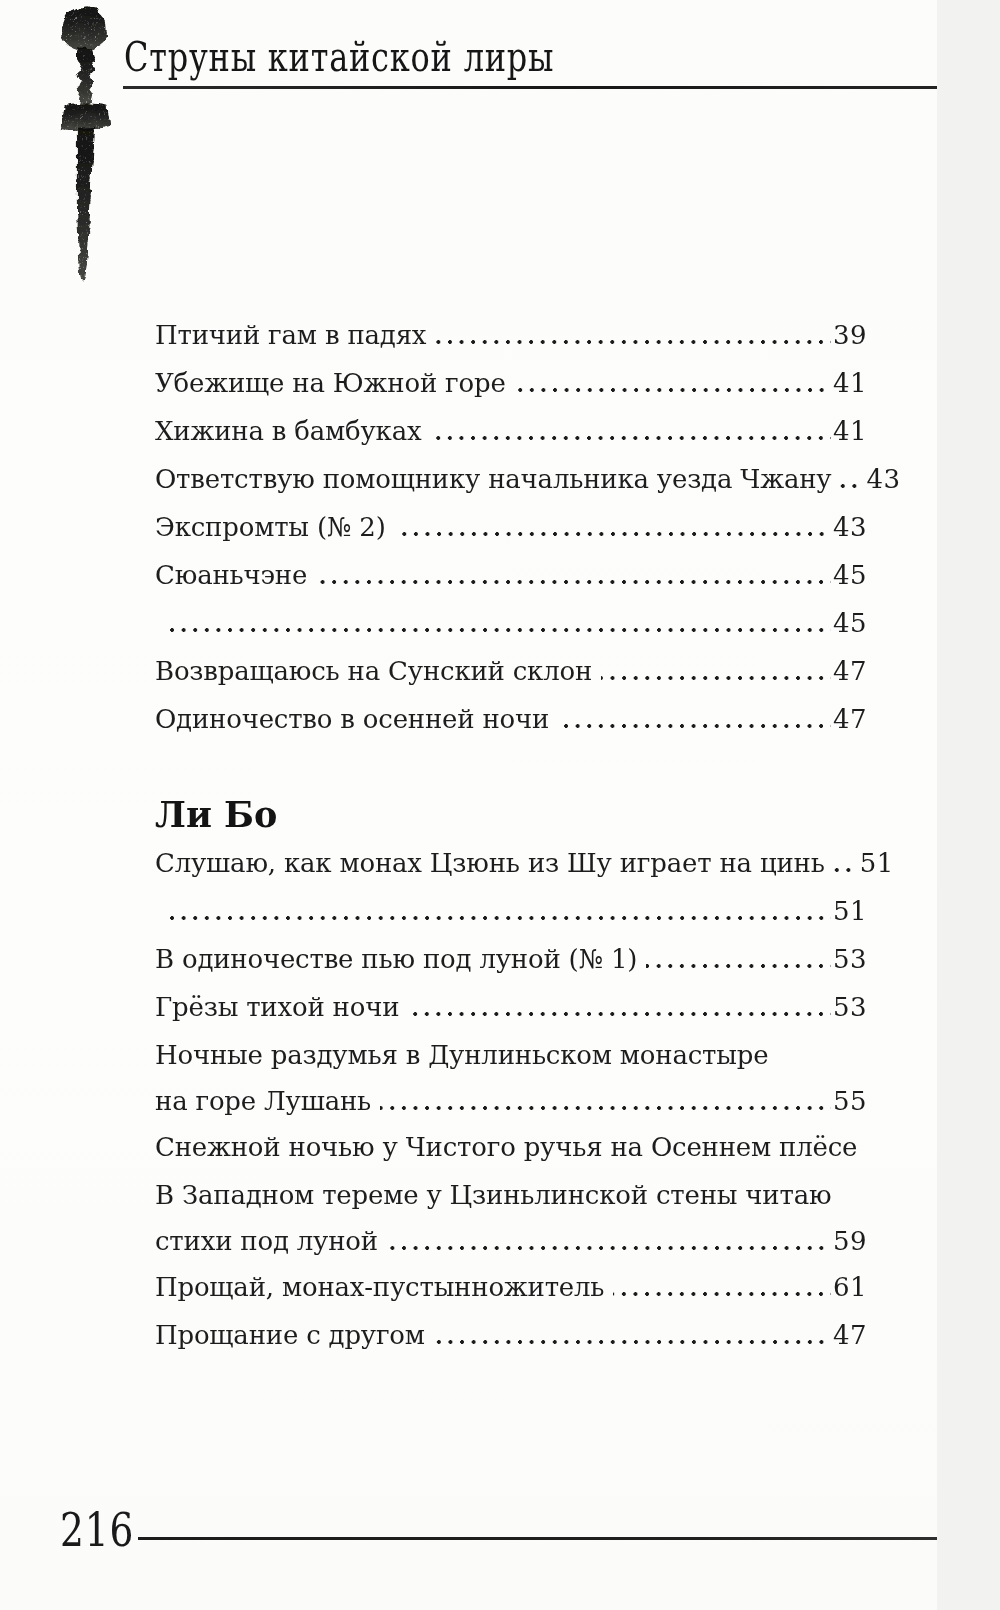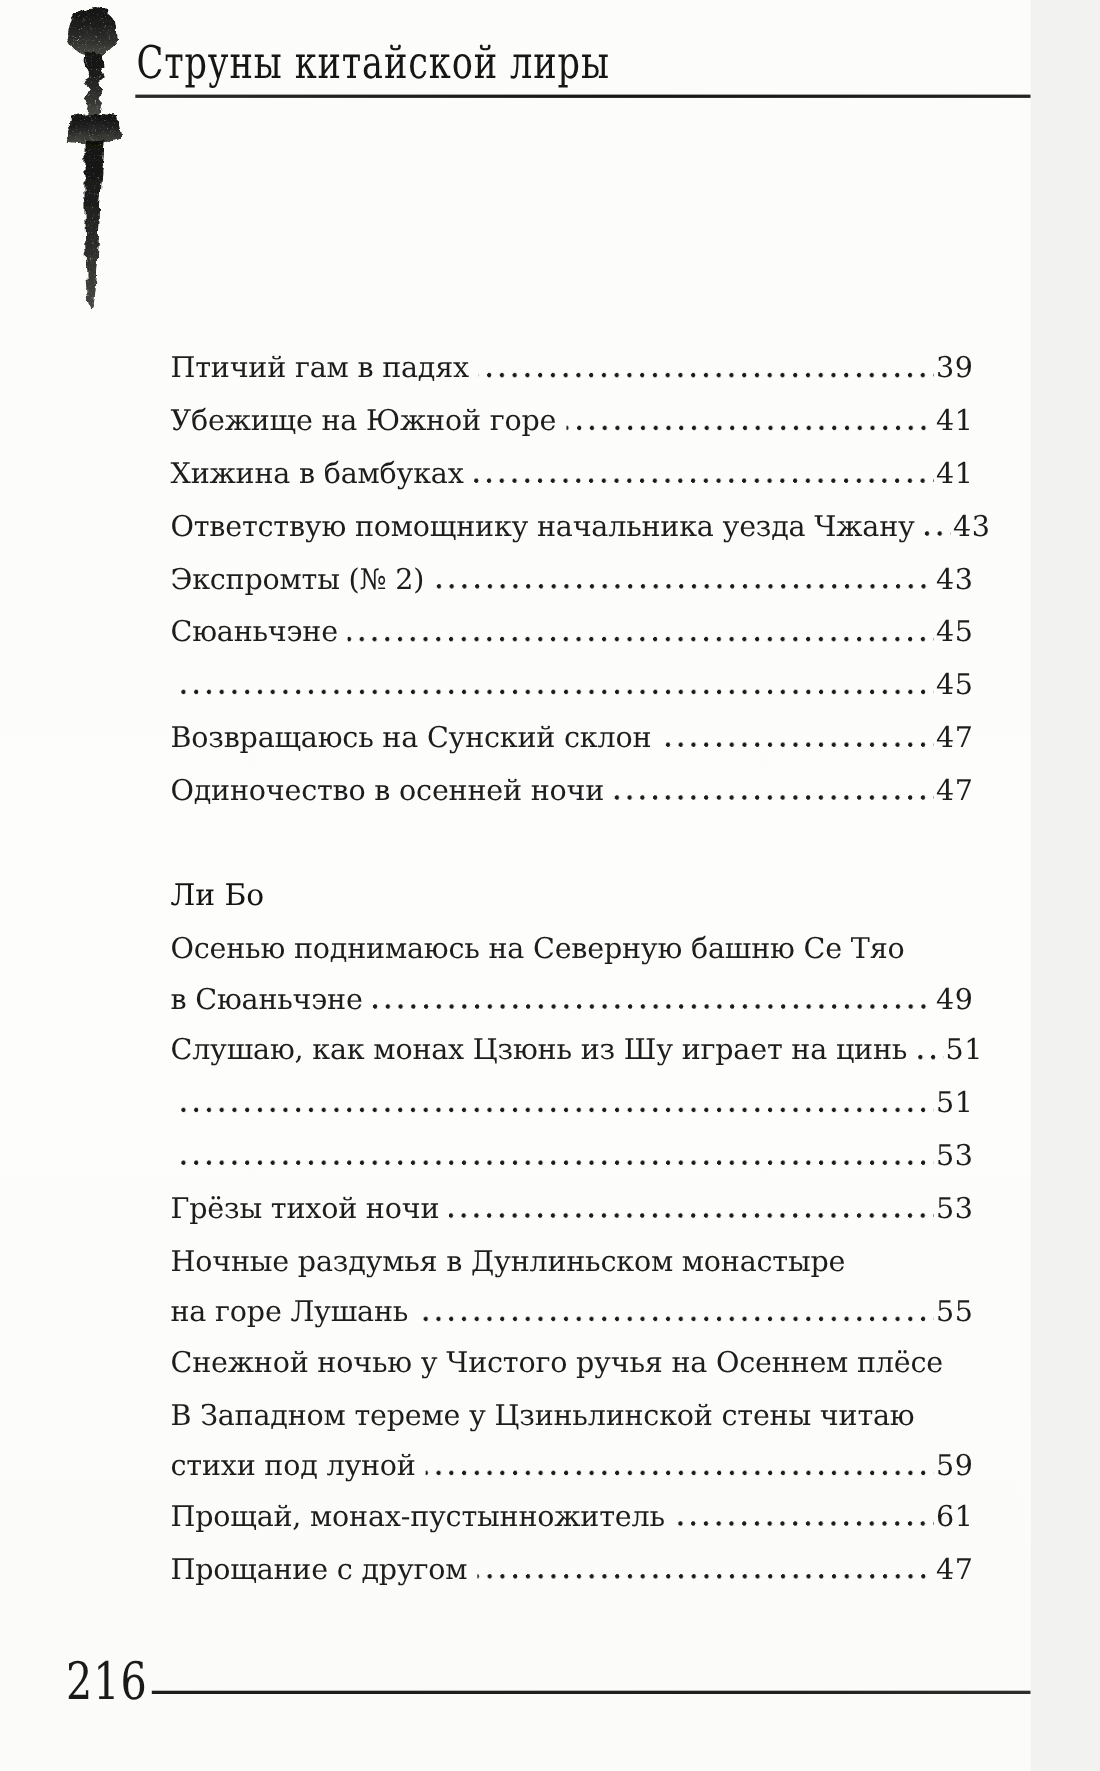--- a/index.html
+++ b/index.html
@@ -21,25 +21,25 @@
     position:absolute;left:124px;top:34px;
     font-size:41px;line-height:46px;letter-spacing:1px;
     transform:scaleX(0.78);transform-origin:left top;
     white-space:nowrap;color:#161616;
   }
   .header-rule{
     position:absolute;left:123px;right:0;top:86px;height:3px;
     background:linear-gradient(90deg,#2a2a2a 0%,#171717 55%,#242424 100%);
   }
   
-  .toc{position:absolute;left:155px;right:52px;top:311px;}
+  .toc{position:absolute;left:155px;right:70px;top:311px;}
   .section{display:block;}
   .section-heading{
     height:48px;line-height:48px;margin-top:48px;
-    font-weight:normal;font-size:27px;color:#141414;
+    font-weight:bold;font-size:35px;color:#141414;
   }
   .entry{display:block;}
   .line{display:flex;align-items:baseline;height:48px;line-height:48px;font-size:26px;}
   .line.cont{height:44px;line-height:44px;}
   .t{white-space:nowrap;letter-spacing:-0.2px;}
   .leader{
     flex:1 1 auto;height:4px;margin:0 2px 0 9px;min-width:24px;
     background-image:radial-gradient(circle at 2px 2px,#1b1b1b 1.75px,rgba(0,0,0,0) 2.15px);
     background-size:11.6px 4px;background-repeat:repeat-x;background-position:right bottom;
   }
@@ -162,43 +162,34 @@
             <span class="t">Одиночество в осенней ночи</span>
             <span class="leader"></span>
             <span class="pg">47</span>
           </div>
         </div>
       </div>
       <div class="section">
         <div class="section-heading">Ли Бо</div>
         <div class="entry">
           <div class="line">
-            <span class="t">Осенью поднимаюсь на Северную башню Се Тяо</span>
-          </div>
-          <div class="line cont">
-            <span class="t">в Сюаньчэне</span>
-            <span class="leader"></span>
-            <span class="pg">49</span>
-          </div>
-        </div>
-        <div class="entry">
-          <div class="line">
             <span class="t">Слушаю, как монах Цзюнь из Шу играет на цинь</span>
             <span class="leader"></span>
             <span class="pg">51</span>
           </div>
         </div>
         <div class="entry">
           <div class="line">
             <span class="leader"></span>
             <span class="pg">51</span>
           </div>
         </div>
         <div class="entry">
           <div class="line">
+            <span class="t">В одиночестве пью под луной (№ 1)</span>
             <span class="leader"></span>
             <span class="pg">53</span>
           </div>
         </div>
         <div class="entry">
           <div class="line">
             <span class="t">Грёзы тихой ночи</span>
             <span class="leader"></span>
             <span class="pg">53</span>
           </div>

